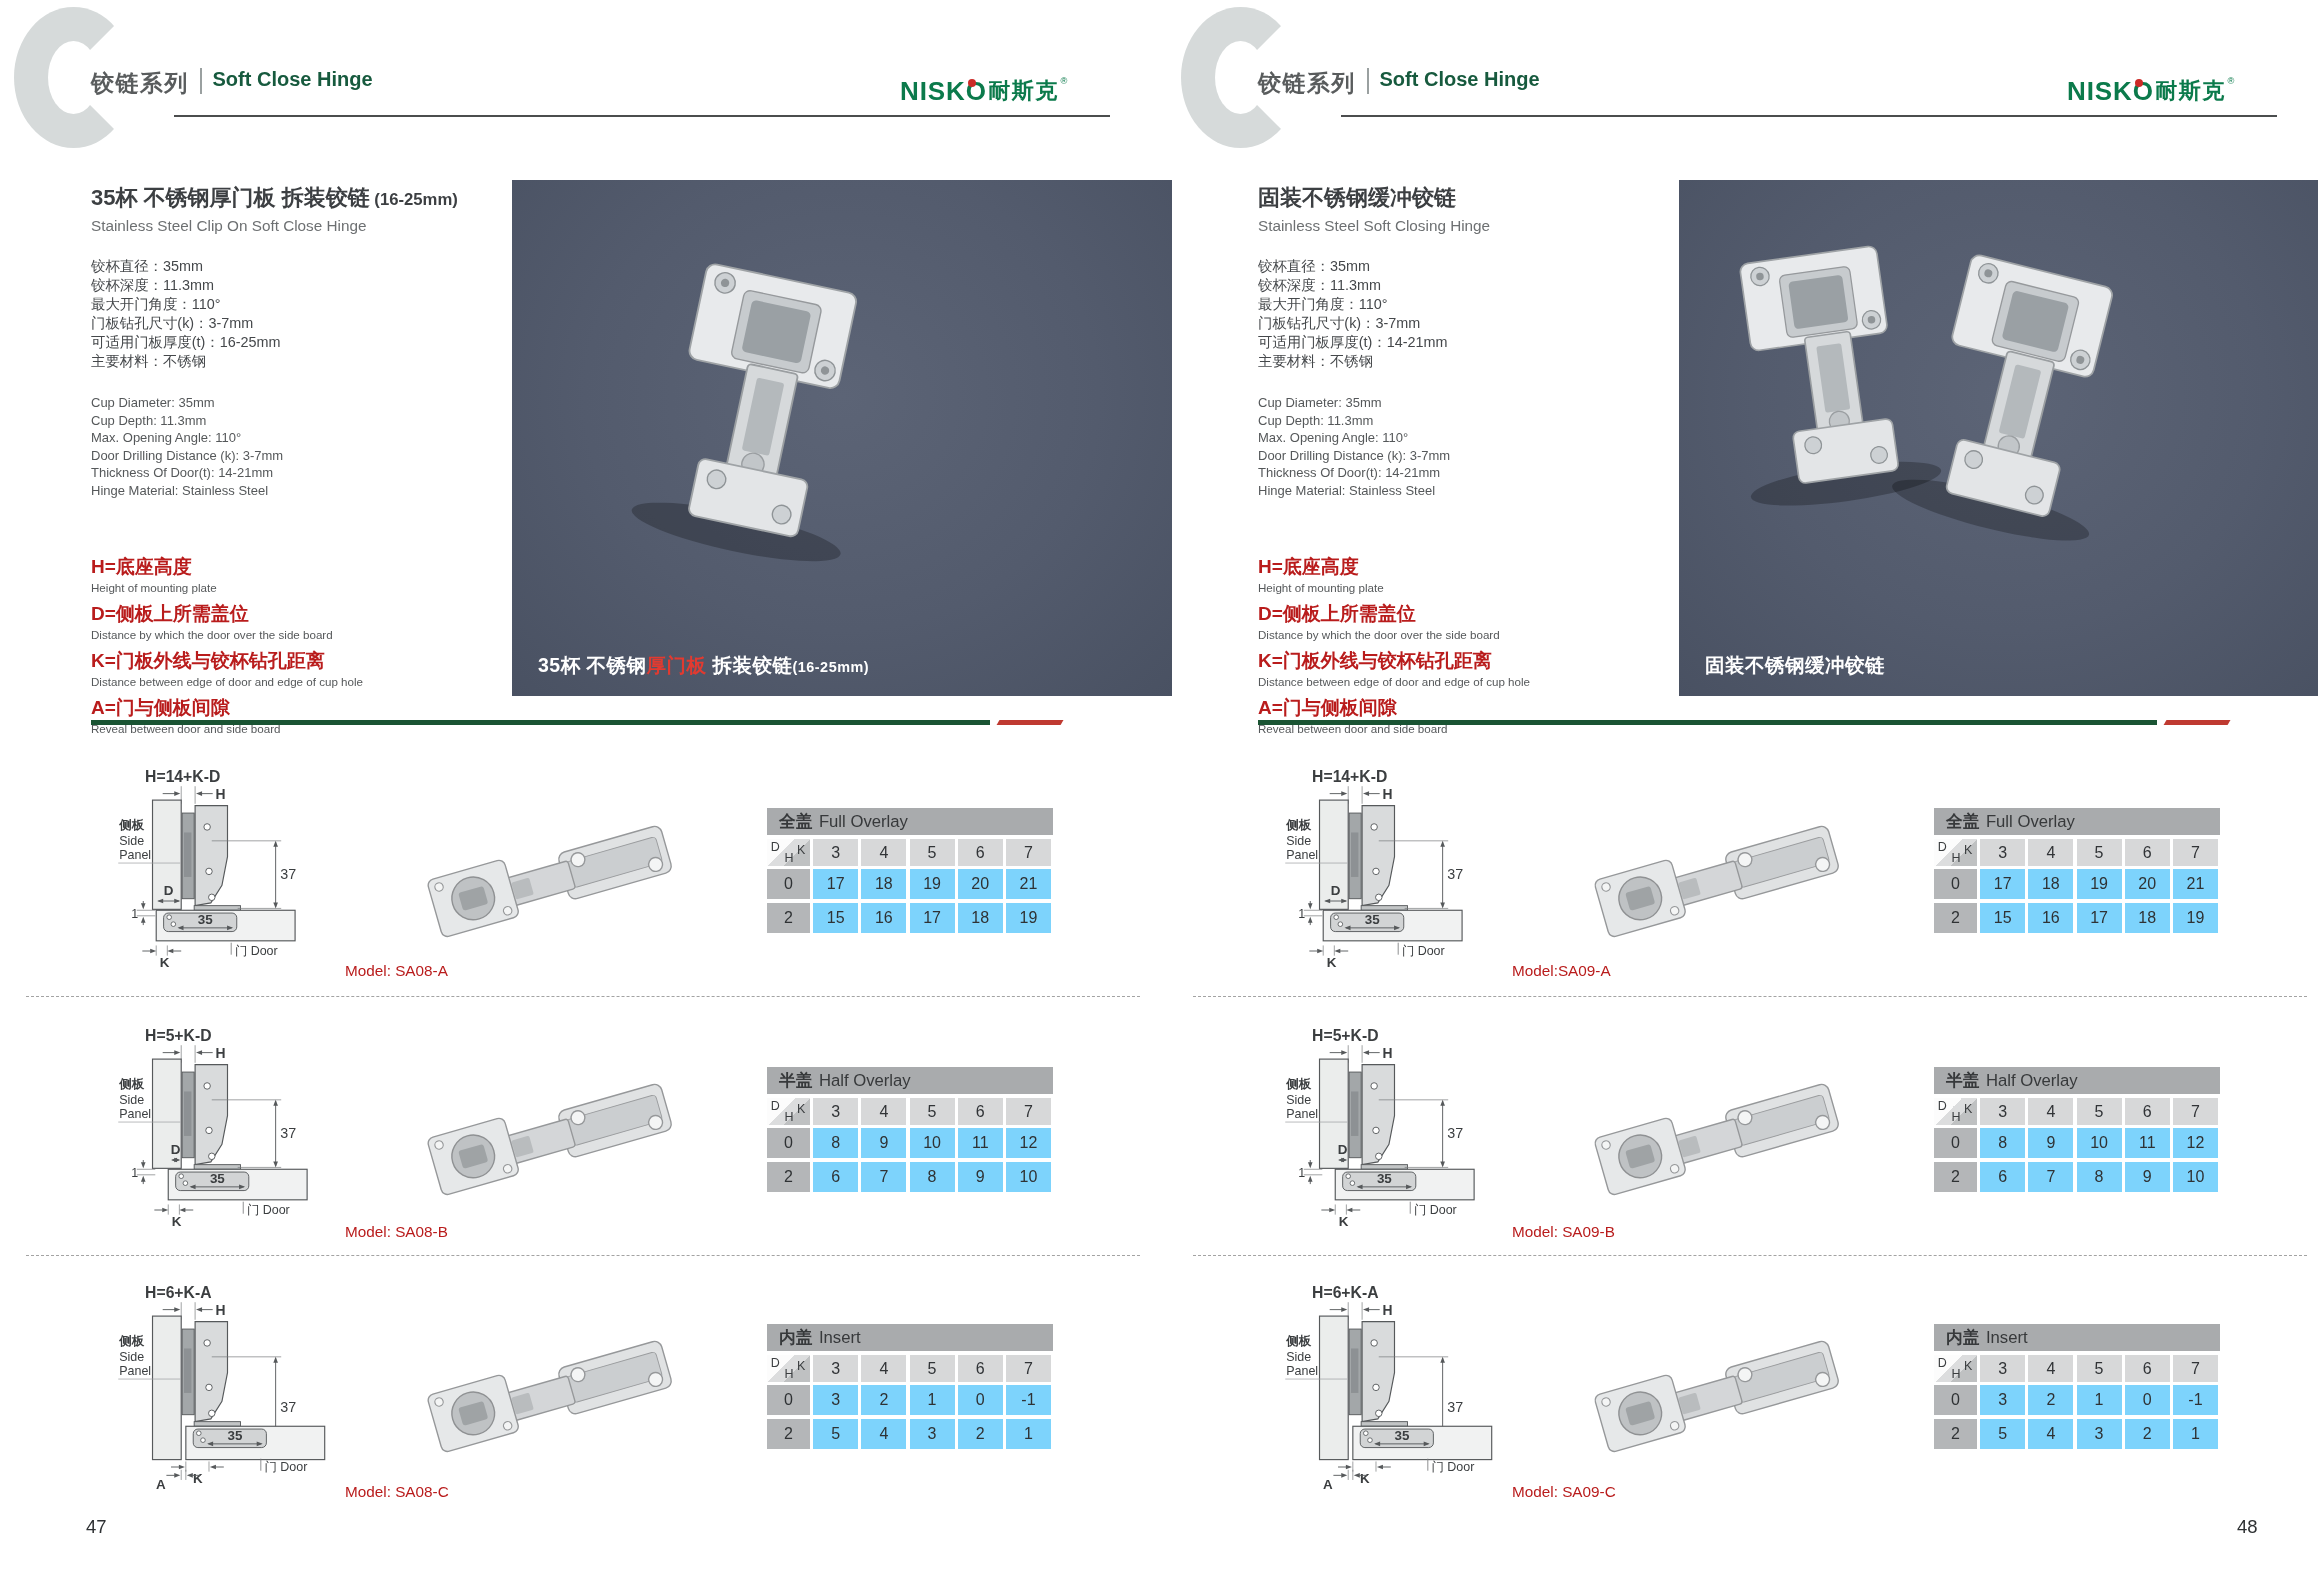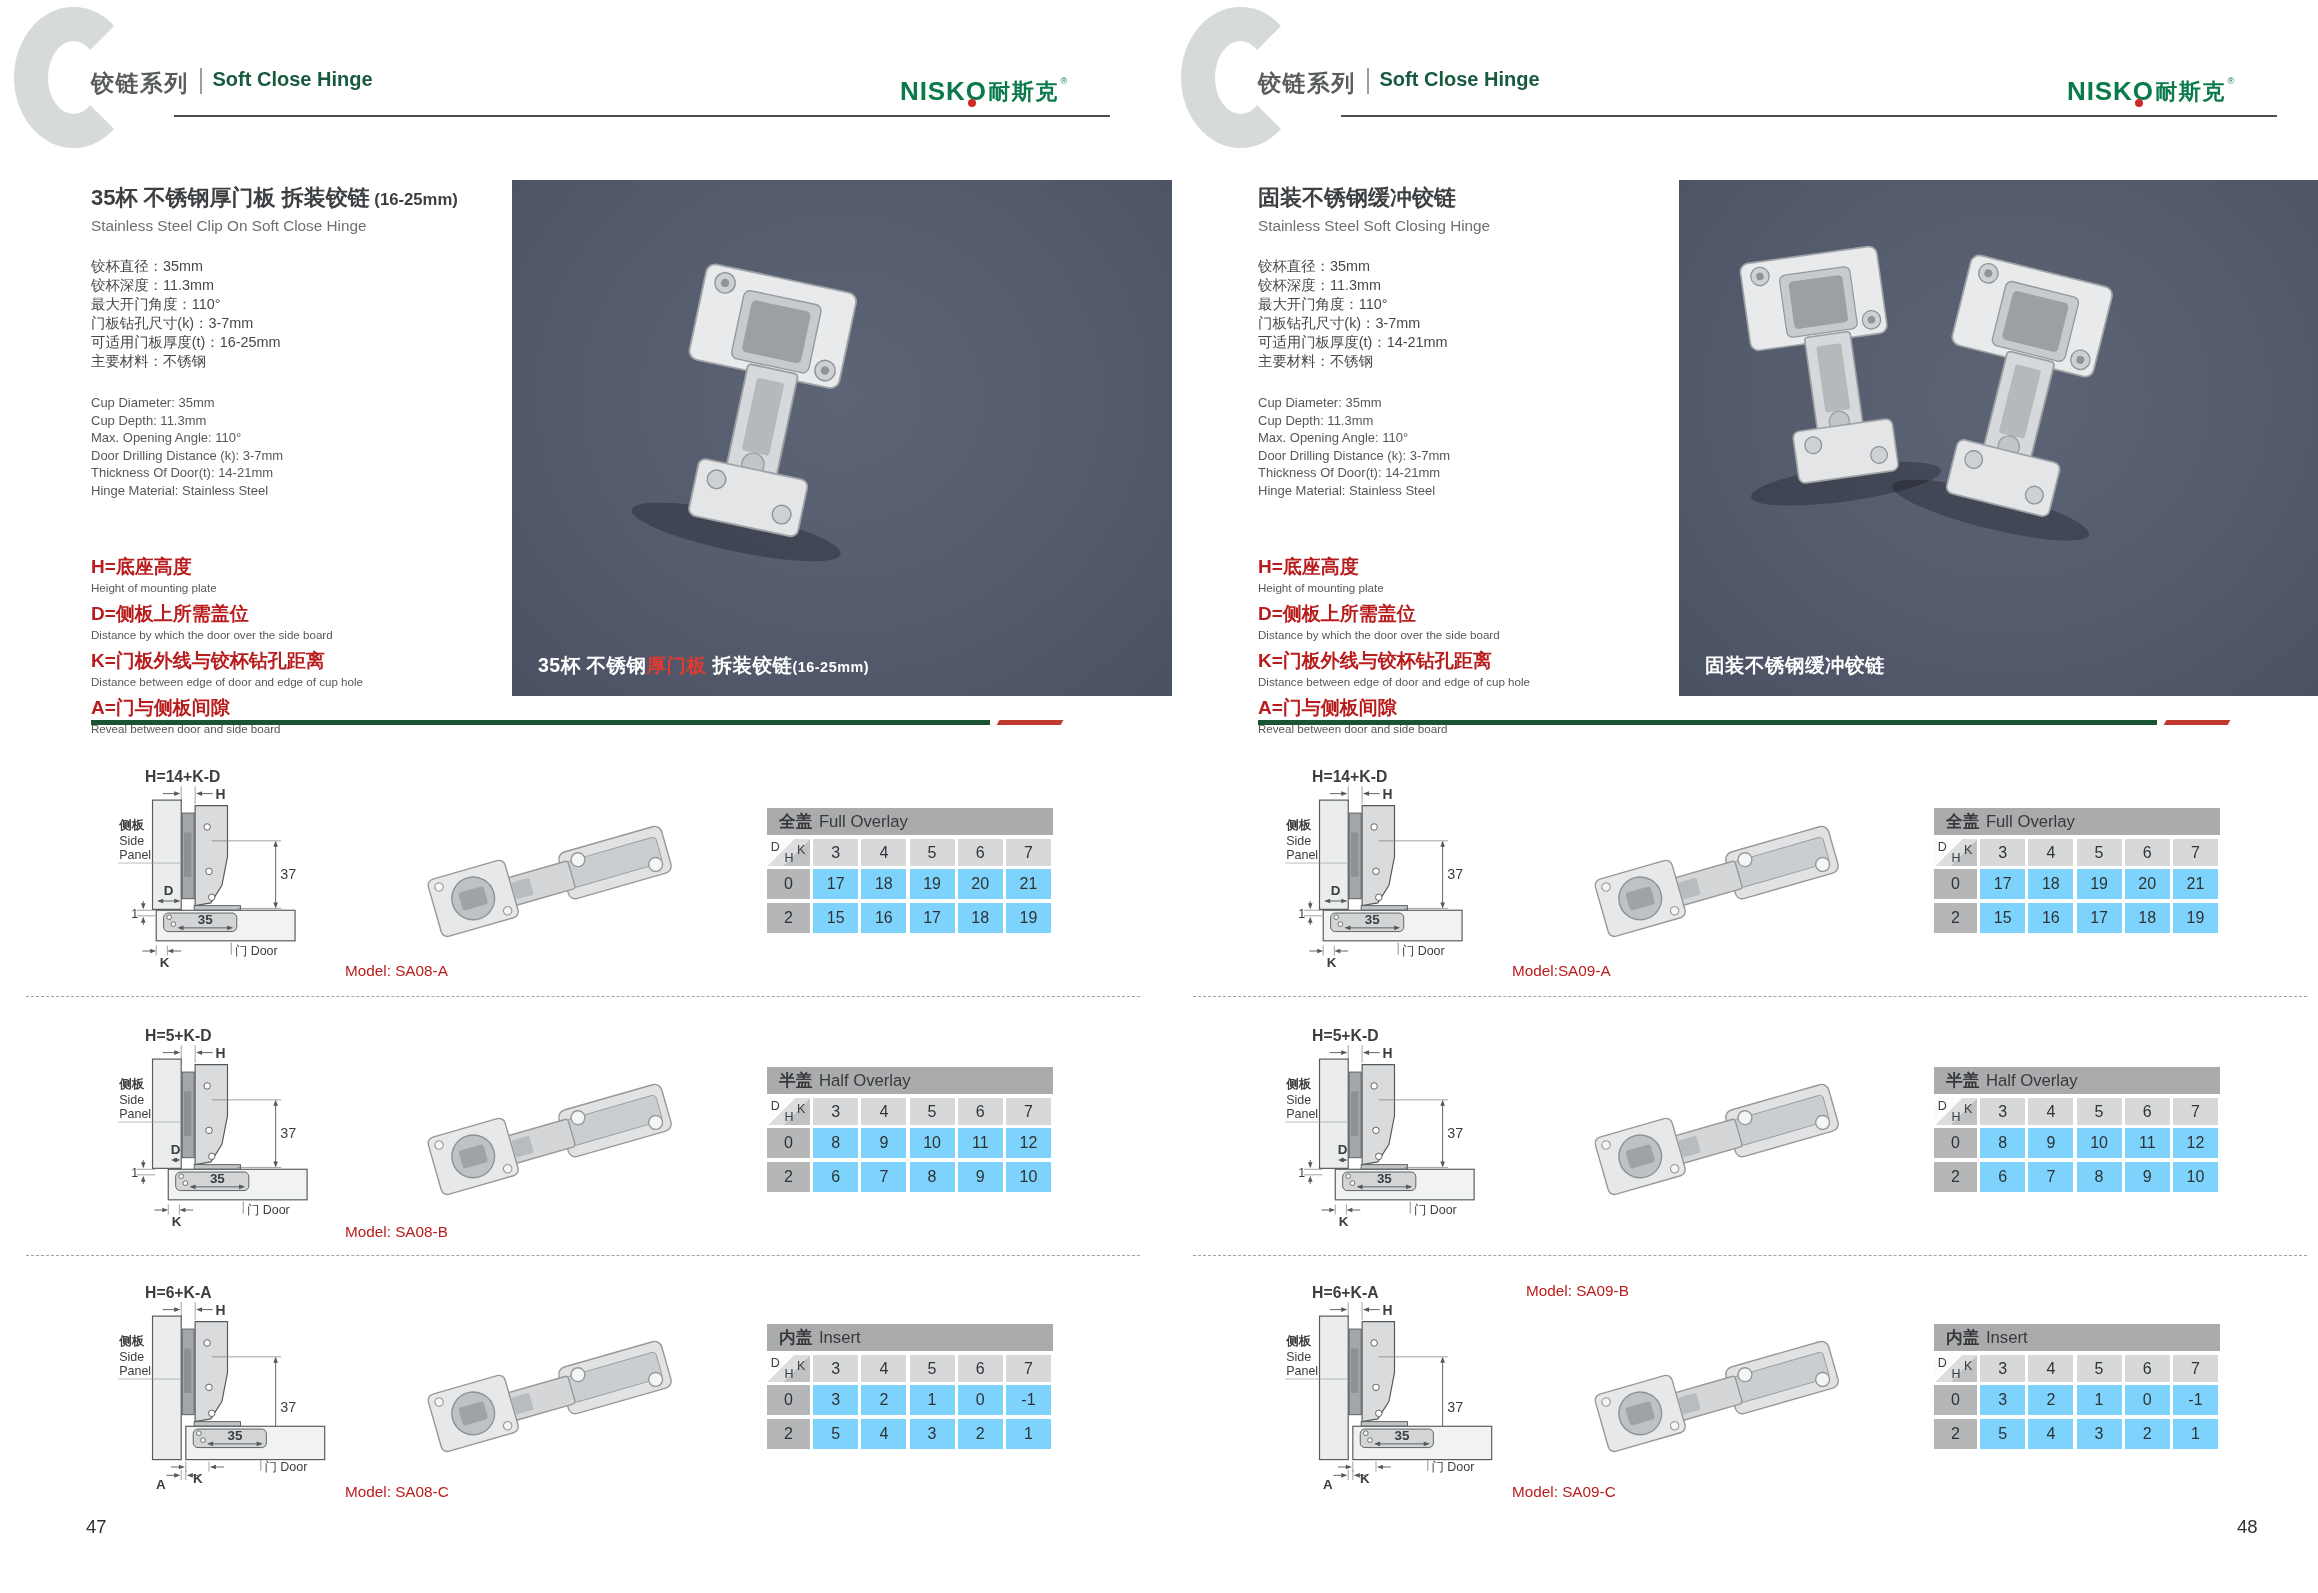--- a/index.html
+++ b/index.html
@@ -9,21 +9,21 @@
 
   .c-shape{position:absolute;left:14px;top:7.4px;width:119px;height:141px;box-sizing:border-box;
            border:34px solid #d6dada;border-right-color:transparent;border-radius:50%;}
 
   .page-header{position:absolute;left:91px;top:68px;display:flex;align-items:flex-start;gap:11px}
   .series-cn{font-size:23px;font-weight:bold;color:#595c5d;letter-spacing:1.4px}
   .series-sep{width:1.9px;height:26px;background:#9aa0a0}
   .series-en{font-size:20px;font-weight:600;color:#175a3e}
   .header-rule{position:absolute;left:174px;top:115px;width:936px;height:2.3px;background:#4b4d4e}
 
-  .logo{position:absolute;left:900px;top:76px;display:flex;align-items:flex-end}
+  .logo{position:absolute;left:900px;top:76px;display:flex;align-items:flex-start}
   .logo-en{font-size:26px;font-weight:800;color:#0b7a4b;letter-spacing:0.9px}
   .logo-dot{width:8px;height:8px;background:#cc2b28;border-radius:50%;margin-left:-19px;margin-right:12.5px;margin-top:3.2px}
   .logo-cn{font-size:22px;font-weight:bold;color:#0b7a4b;letter-spacing:1.4px}
   .logo-reg{font-size:9.3px;color:#0b7a4b;margin-left:1.9px;align-self:flex-start}
 
   .prod-title{position:absolute;left:91px;top:183px;font-size:22px;font-weight:bold;color:#3c3f42;white-space:nowrap}
   .prod-title .suffix{font-size:16.7px}
   .prod-subtitle{position:absolute;left:91px;top:217px;font-size:15.3px;color:#6d7072}
 
   .specs-cn{position:absolute;left:91px;top:257px;font-size:14.4px;line-height:19px;color:#45484b}
@@ -741,21 +741,21 @@
           <div class="t-cell">11</div>
           <div class="t-cell">12</div>
           <div class="t-h">2</div>
           <div class="t-cell">6</div>
           <div class="t-cell">7</div>
           <div class="t-cell">8</div>
           <div class="t-cell">9</div>
           <div class="t-cell">10</div>
         </div>
       </div>
-      <div class="model-label" style="top: 1282px; margin-left: 14px;">Model: SA09-B</div>
+      <div class="model-label" style="top: 1223px;">Model: SA09-B</div>
       <div class="dash-sep" style="top: 1255px;"></div>
       <div class="diagram" style="top: 1280px;"><svg viewBox="0 0 480 458" width="223" height="212">
           <text x="62" y="38" font-size="34" font-weight="bold" fill="#3b3e40">H=6+K-A</text>
           <line x1="140" y1="48" x2="140" y2="86" stroke="#77797b" stroke-width="1.5"></line>
           <line x1="170" y1="48" x2="170" y2="86" stroke="#77797b" stroke-width="1.5"></line>
           <line x1="100" y1="64" x2="127" y2="64" stroke="#56595b" stroke-width="2"></line>
           <polygon points="138,64 125,59 125,69" fill="#56595b"></polygon>
           <line x1="208" y1="64" x2="183" y2="64" stroke="#56595b" stroke-width="2"></line>
           <polygon points="172,64 185,59 185,69" fill="#56595b"></polygon>
           <text x="214" y="75" font-size="30" font-weight="bold" fill="#3b3e40">H</text>

